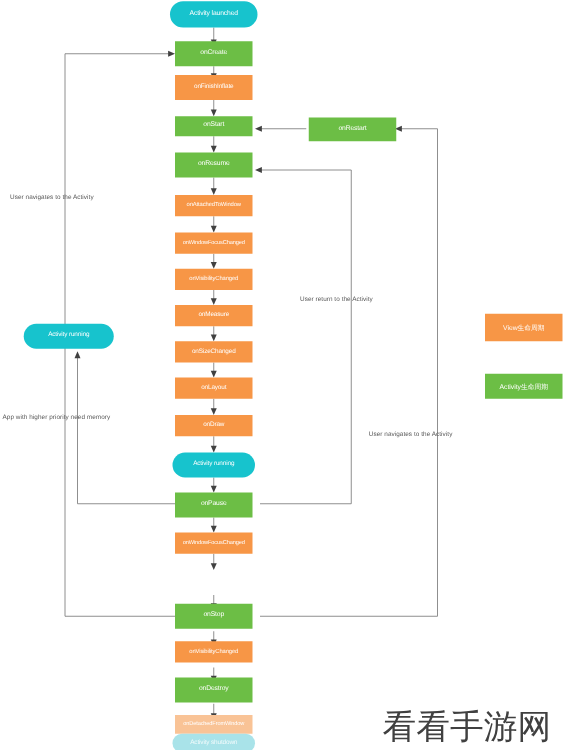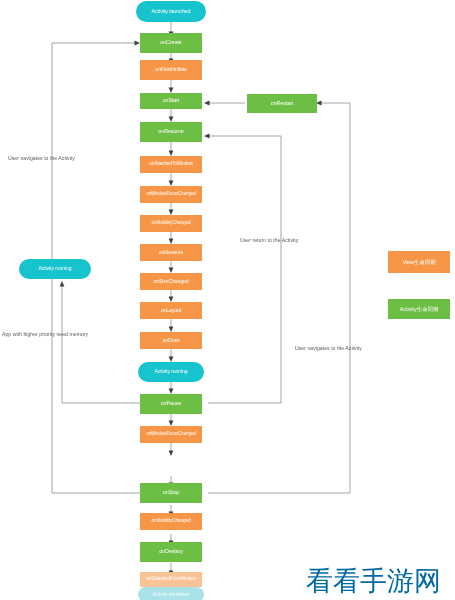--- a/index.html
+++ b/index.html
@@ -24,21 +24,21 @@
   .legend-box{position:absolute;box-sizing:border-box;
     display:flex;align-items:center;justify-content:center;
     color:#ffffff;white-space:nowrap;}
 
   .edge-label{
     position:absolute;color:#595959;white-space:nowrap;
     font-size:5.1px;letter-spacing:0.05px;
   }
 
   .watermark{
-    position:absolute;color:#0369a1;white-space:nowrap;
+    position:absolute;color:#404040;white-space:nowrap;
     font-family:"DejaVu Sans",sans-serif;
   }
 
   svg line, svg path{stroke:#7f7f7f;stroke-width:0.7;fill:none;}
   svg .arrowhead{fill:#404040;stroke:none;}
 </style>
 </head>
 <body>
 
 <svg id="canvas" viewBox="0 0 455 600" xmlns="http://www.w3.org/2000/svg">

